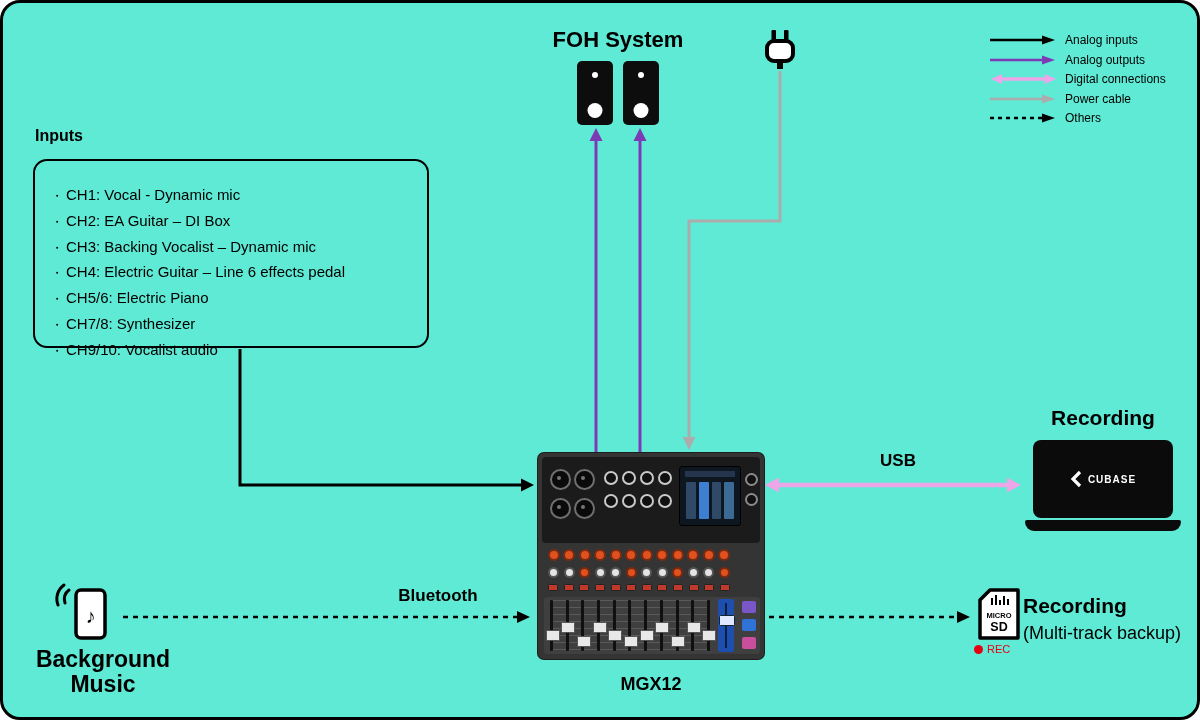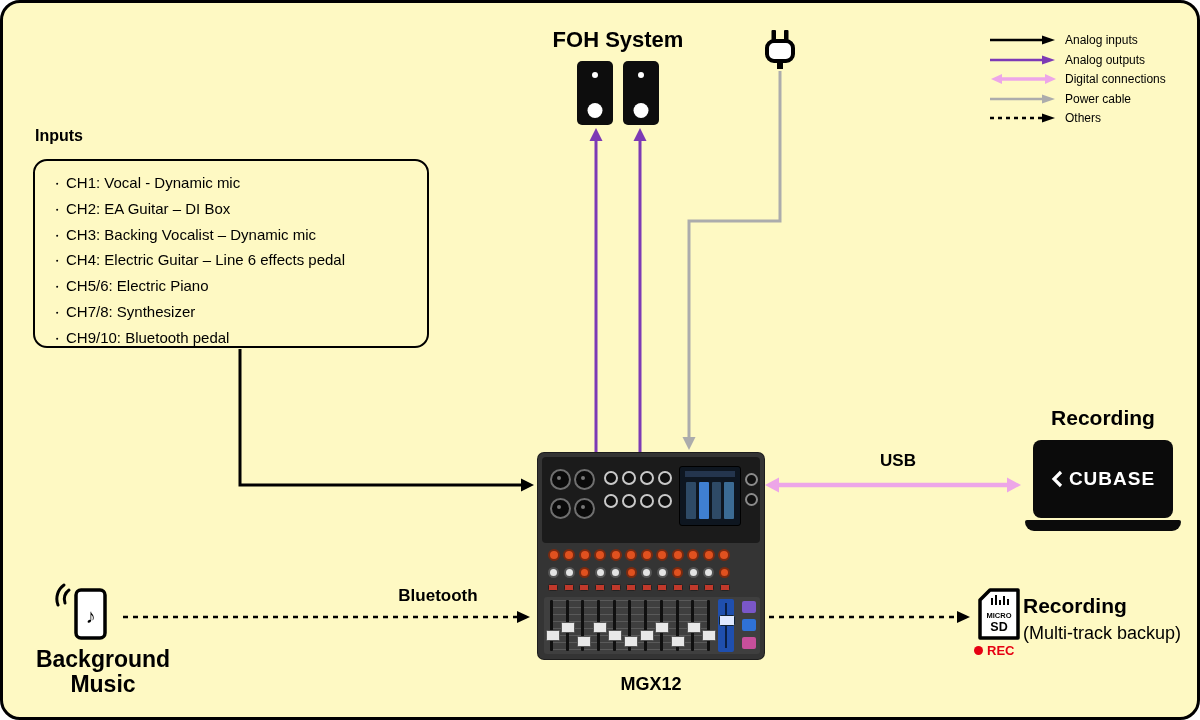--- a/index.html
+++ b/index.html
@@ -1,18 +1,18 @@
 <!DOCTYPE html>
 <html><head>
 <meta charset="utf-8">
 <style>
   html,body{margin:0;padding:0;background:#fff;}
   .canvas{
     position:relative;width:1200px;height:720px;box-sizing:border-box;
-    border:3px solid #000;border-radius:20px;background:#fef9c3;overflow:hidden;
+    border:3px solid #000;border-radius:20px;background:#5eead4;overflow:hidden;
     font-family:"Liberation Sans","DejaVu Sans",sans-serif;color:#000;
   }
   .abs{position:absolute;}
 
   
   svg.connections{position:absolute;left:0;top:0;width:1200px;height:720px;pointer-events:none;}
 
   
   #foh-title{left:534px;top:24px;width:162px;font-size:22px;font-weight:700;text-align:center;}
   .speaker{position:absolute;width:36px;height:64px;background:#0d0d0d;border-radius:5px;}
@@ -20,21 +20,21 @@
   .speaker .woofer{position:absolute;left:50%;transform:translateX(-50%);bottom:7px;width:15px;height:15px;border-radius:50%;background:#fff;}
 
   
   .legend{left:986px;top:31px;}
   .legend-row{display:flex;gap:8px;height:12px;margin-bottom:7.5px;}
   .legend-row span{font-size:12px;line-height:12px;white-space:nowrap;}
 
   
   #inputs-title{left:32px;top:124px;font-size:16px;font-weight:700;}
   .inputs-box{left:30px;top:156px;width:396px;height:189px;box-sizing:border-box;
-    border:2.5px solid #000;border-radius:14px;padding:10px 16px;}
+    border:2.5px solid #000;border-radius:14px;padding:22px 16px;}
   .input-item{font-size:15px;line-height:23.8px;white-space:nowrap;}
   .input-item .bullet{font-size:12px;margin-right:3px;}
 
   
   .mixer{left:535px;top:450px;width:226px;height:206px;background:#343434;border-radius:6px;box-shadow:0 0 0 1px #1d1d1d;}
   .mx-top{position:absolute;left:4px;top:4px;right:4px;height:86px;background:#1b1b1b;border-radius:4px;display:flex;}
   .mx-xlr{display:grid;grid-template-columns:18px 18px;grid-auto-rows:24px;gap:5px 6px;padding:12px 4px 0 8px;}
   .mx-xlr i{width:17px;height:17px;border-radius:50%;background:#0a0a0a;border:2px solid #6f6f6f;position:relative;display:block;}
   .mx-xlr i::after{content:'';position:absolute;left:5px;top:5px;width:4px;height:4px;border-radius:50%;background:#777;}
   .mx-jacks{display:grid;grid-template-columns:repeat(4,14px);grid-auto-rows:19px;gap:4px;padding:14px 2px 0 8px;}
@@ -72,30 +72,30 @@
   #mixer-label{left:535px;top:671px;width:226px;font-size:18px;font-weight:700;text-align:center;}
 
   
   #usb-label{left:848px;top:448px;width:94px;font-size:17px;font-weight:700;text-align:center;}
   #bt-label{left:380px;top:583px;width:110px;font-size:17px;font-weight:700;text-align:center;}
 
   
   #daw-title{left:1028px;top:403px;width:144px;font-size:21px;font-weight:700;text-align:center;}
   .laptop-screen{left:1030px;top:437px;width:140px;height:78px;background:#0b0b0b;border-radius:8px;
     display:flex;align-items:center;justify-content:center;gap:6px;}
-  .laptop-screen .brand{color:#fff;font-size:19px;font-weight:700;letter-spacing:1px;}
+  .laptop-screen .brand{color:#fff;font-size:10px;font-weight:700;letter-spacing:1px;}
   .laptop-base{left:1022px;top:517px;width:156px;height:11px;background:#0b0b0b;border-radius:2px 2px 9px 9px;}
 
   
   #bgm{left:12px;top:644px;width:176px;font-size:23px;font-weight:700;line-height:25px;text-align:center;}
 
   
   .rec-row{left:971px;top:640px;display:flex;align-items:center;gap:4px;}
   .rec-dot{width:9px;height:9px;border-radius:50%;background:#e60012;display:inline-block;}
-  .rec-text{color:#e60012;font-size:13px;font-weight:700;}
+  .rec-text{color:#e60012;font-size:11px;font-weight:400;}
   #sd-title{left:1020px;top:591px;font-size:21px;font-weight:700;}
   #sd-sub{left:1020px;top:620px;font-size:18px;}
 </style>
 </head>
 <body>
 
 <div class="canvas">
 
   <svg class="connections" viewBox="0 0 1200 720">
 
@@ -178,21 +178,21 @@
   </div>
 
   <div class="abs" id="inputs-title">Inputs</div>
   <div class="abs inputs-box">
     <div class="input-item"><span class="bullet">・</span><span>CH1: Vocal - Dynamic mic</span></div>
     <div class="input-item"><span class="bullet">・</span><span>CH2: EA Guitar – DI Box</span></div>
     <div class="input-item"><span class="bullet">・</span><span>CH3: Backing Vocalist – Dynamic mic</span></div>
     <div class="input-item"><span class="bullet">・</span><span>CH4: Electric Guitar – Line 6 effects pedal</span></div>
     <div class="input-item"><span class="bullet">・</span><span>CH5/6: Electric Piano</span></div>
     <div class="input-item"><span class="bullet">・</span><span>CH7/8: Synthesizer</span></div>
-    <div class="input-item"><span class="bullet">・</span><span>CH9/10: Bluetooth pedal</span></div>
+    <div class="input-item"><span class="bullet">・</span><span>CH9/10: Vocalist audio</span></div>
   </div>
 
   <div class="abs mixer">
     <div class="mx-top">
       <div class="mx-xlr">
           <i></i>
           <i></i>
           <i></i>
           <i></i>
         </div>

